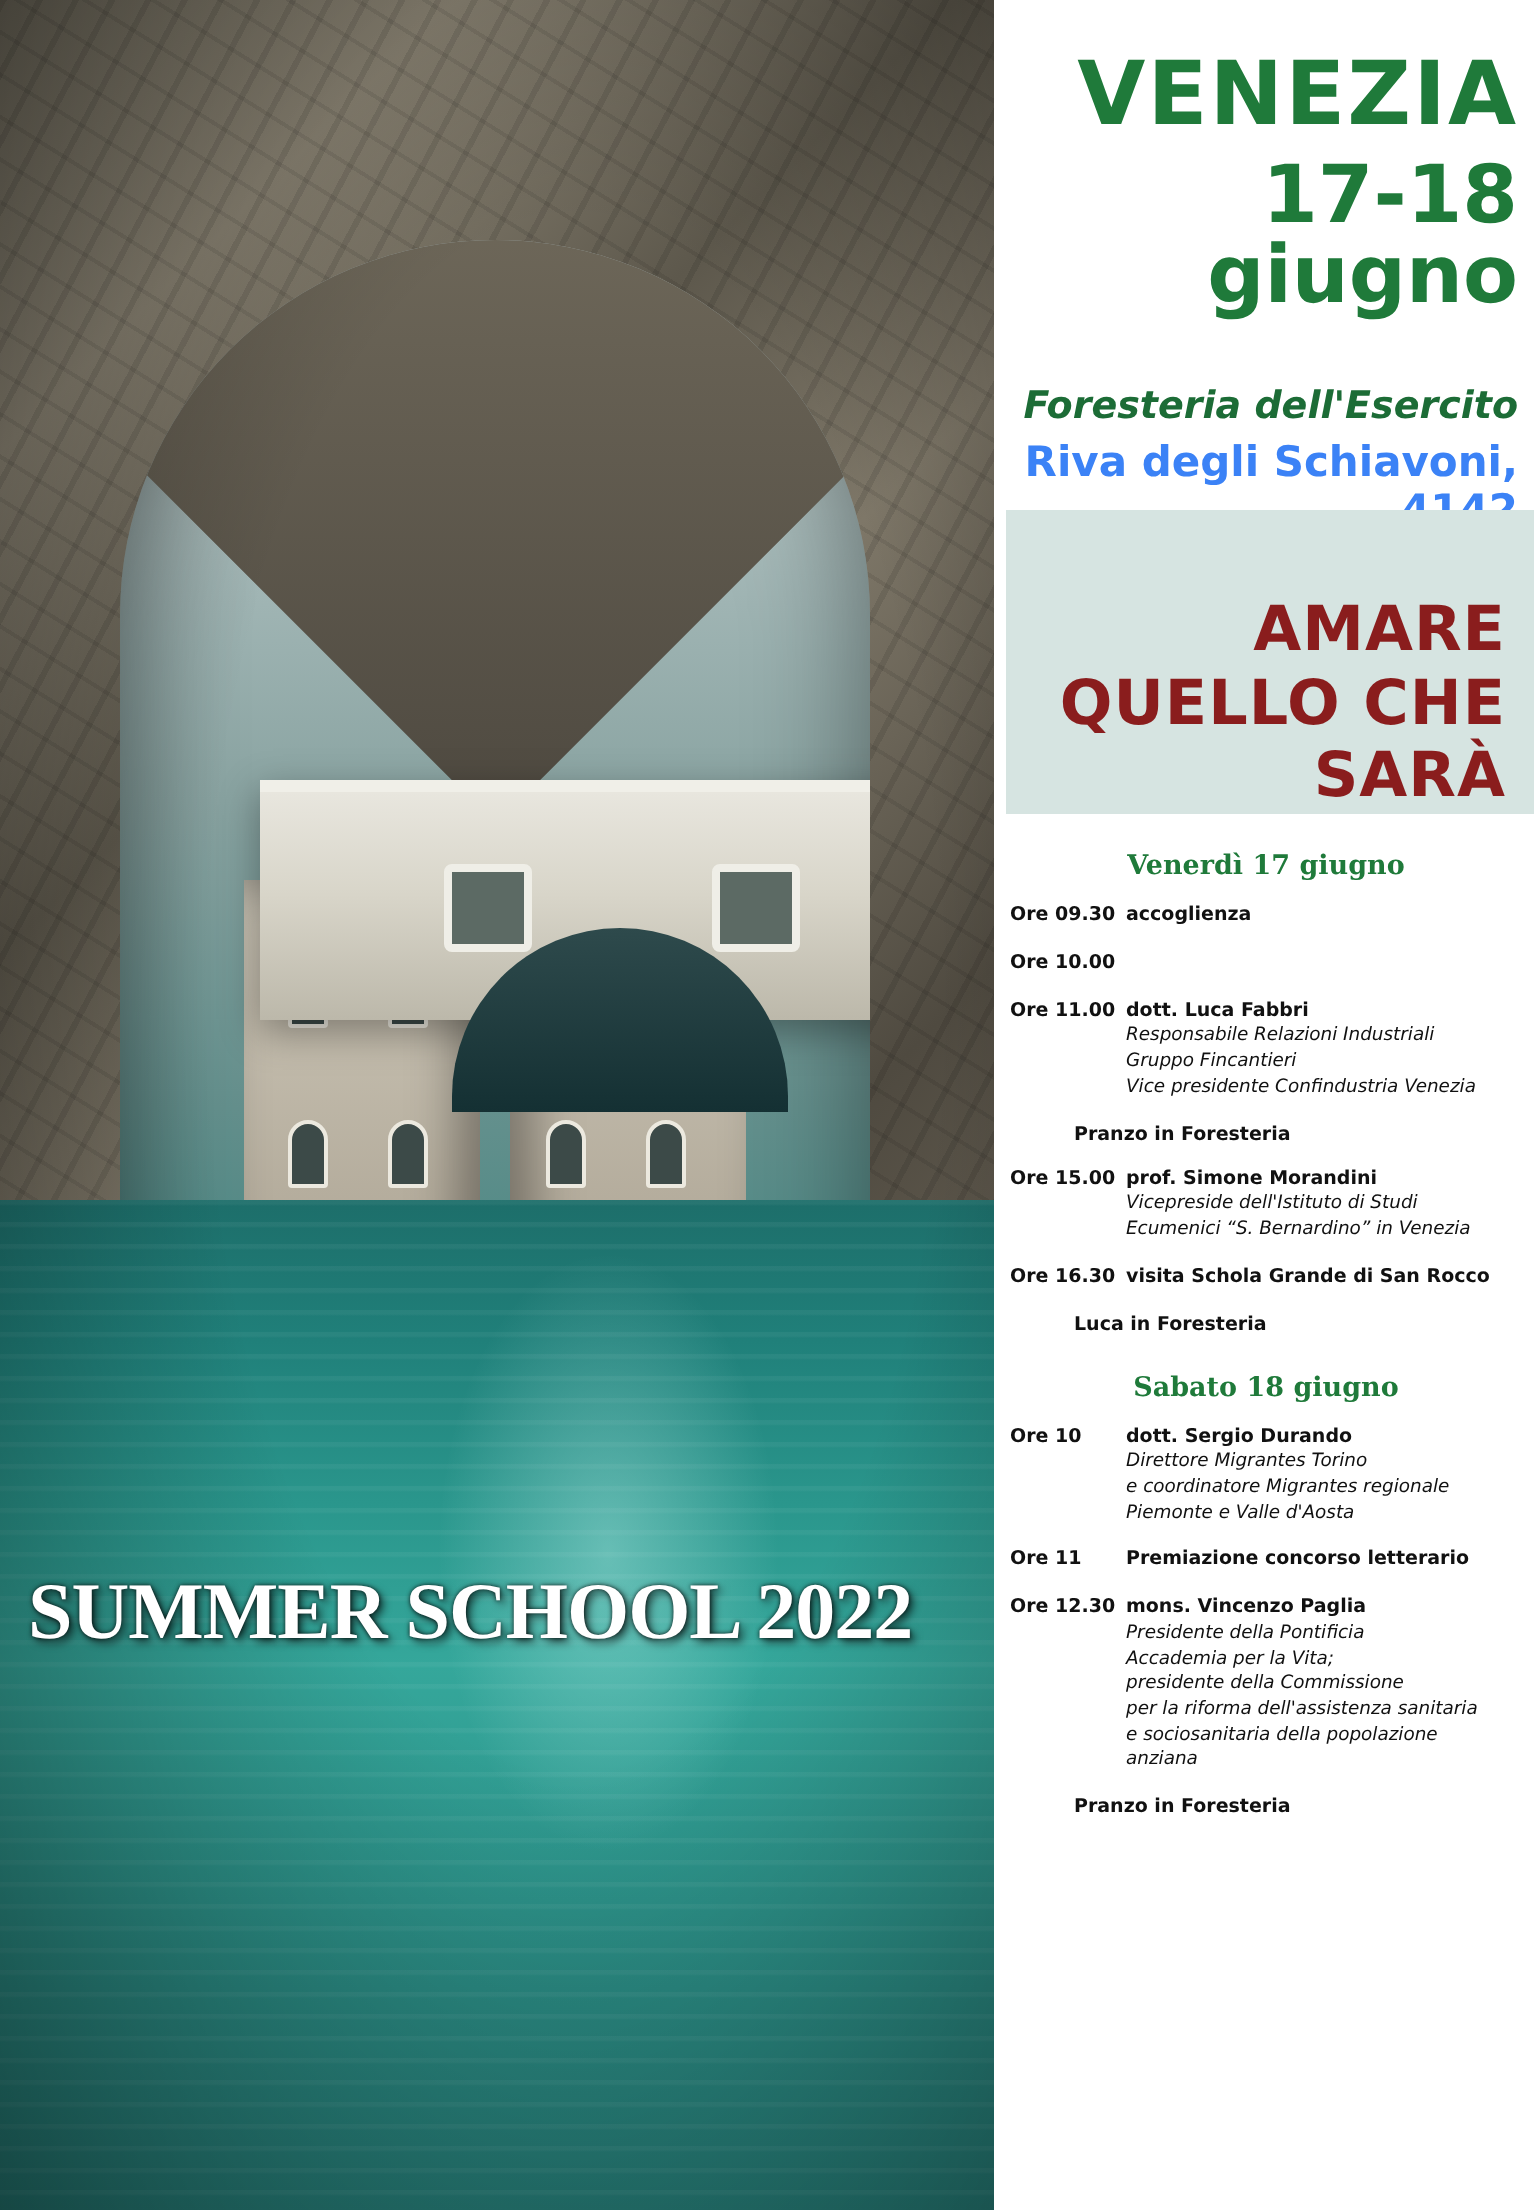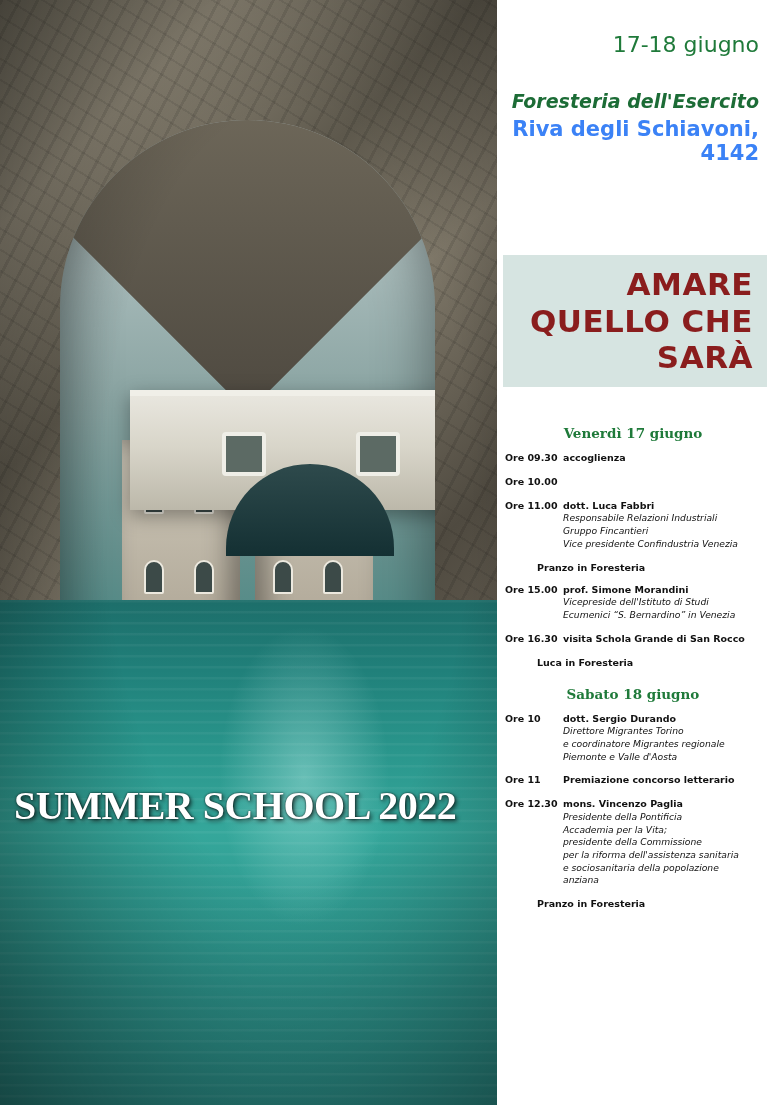--- a/index.html
+++ b/index.html
@@ -177,22 +177,22 @@
   #city {
     font-family: "DejaVu Sans", sans-serif;
     font-weight: bold;
     font-size: 44px;
     letter-spacing: 1px;
     color: #1f7a3a;
     line-height: 1;
   }
   #dates {
     font-family: "DejaVu Sans", sans-serif;
-    font-weight: normal;
-    font-size: 22px;
+    font-weight: bold;
+    font-size: 40px;
     color: #1f7a3a;
     margin-top: 8px;
     line-height: 1;
   }
   #venue-1 {
     font-family: "DejaVu Sans", sans-serif;
     font-style: italic;
     font-weight: bold;
     font-size: 19px;
     color: #1c6c36;
@@ -204,24 +204,24 @@
     font-weight: bold;
     font-size: 21px;
     color: #3b82f6;
     margin-top: 4px;
     line-height: 1.15;
   }
 
   #title-box {
     position: absolute;
     left: 6px; top: 255px;
-    width: 264px; height: 132px;
+    width: 264px; height: 152px;
     background: #d6e4e1;
     display: flex;
-    align-items: center;
+    align-items: flex-end;
     justify-content: flex-end;
   }
   #title-text {
     font-family: "DejaVu Sans", sans-serif;
     font-weight: bold;
     font-size: 31px;
     color: #8a1d1d;
     text-align: right;
     line-height: 1.18;
     padding: 0 14px 0 10px;
@@ -317,20 +317,21 @@
       <div class="water-glow"></div>
       <div class="water-sheen"></div>
     </div>
     <div class="photo-vignette"></div>
     <div id="photo-caption">SUMMER SCHOOL 2022</div>
   </div>
 
   <div id="right">
 
     <div class="head-block">
+      <div id="city">VENEZIA</div>
       <div id="dates">17-18 giugno</div>
       <div id="venue-1">Foresteria dell'Esercito</div>
       <div id="venue-2">Riva degli Schiavoni, 4142</div>
     </div>
 
     <div id="title-box">
       <div id="title-text">AMARE QUELLO CHE SARÀ</div>
     </div>
 
     <div id="schedule">

